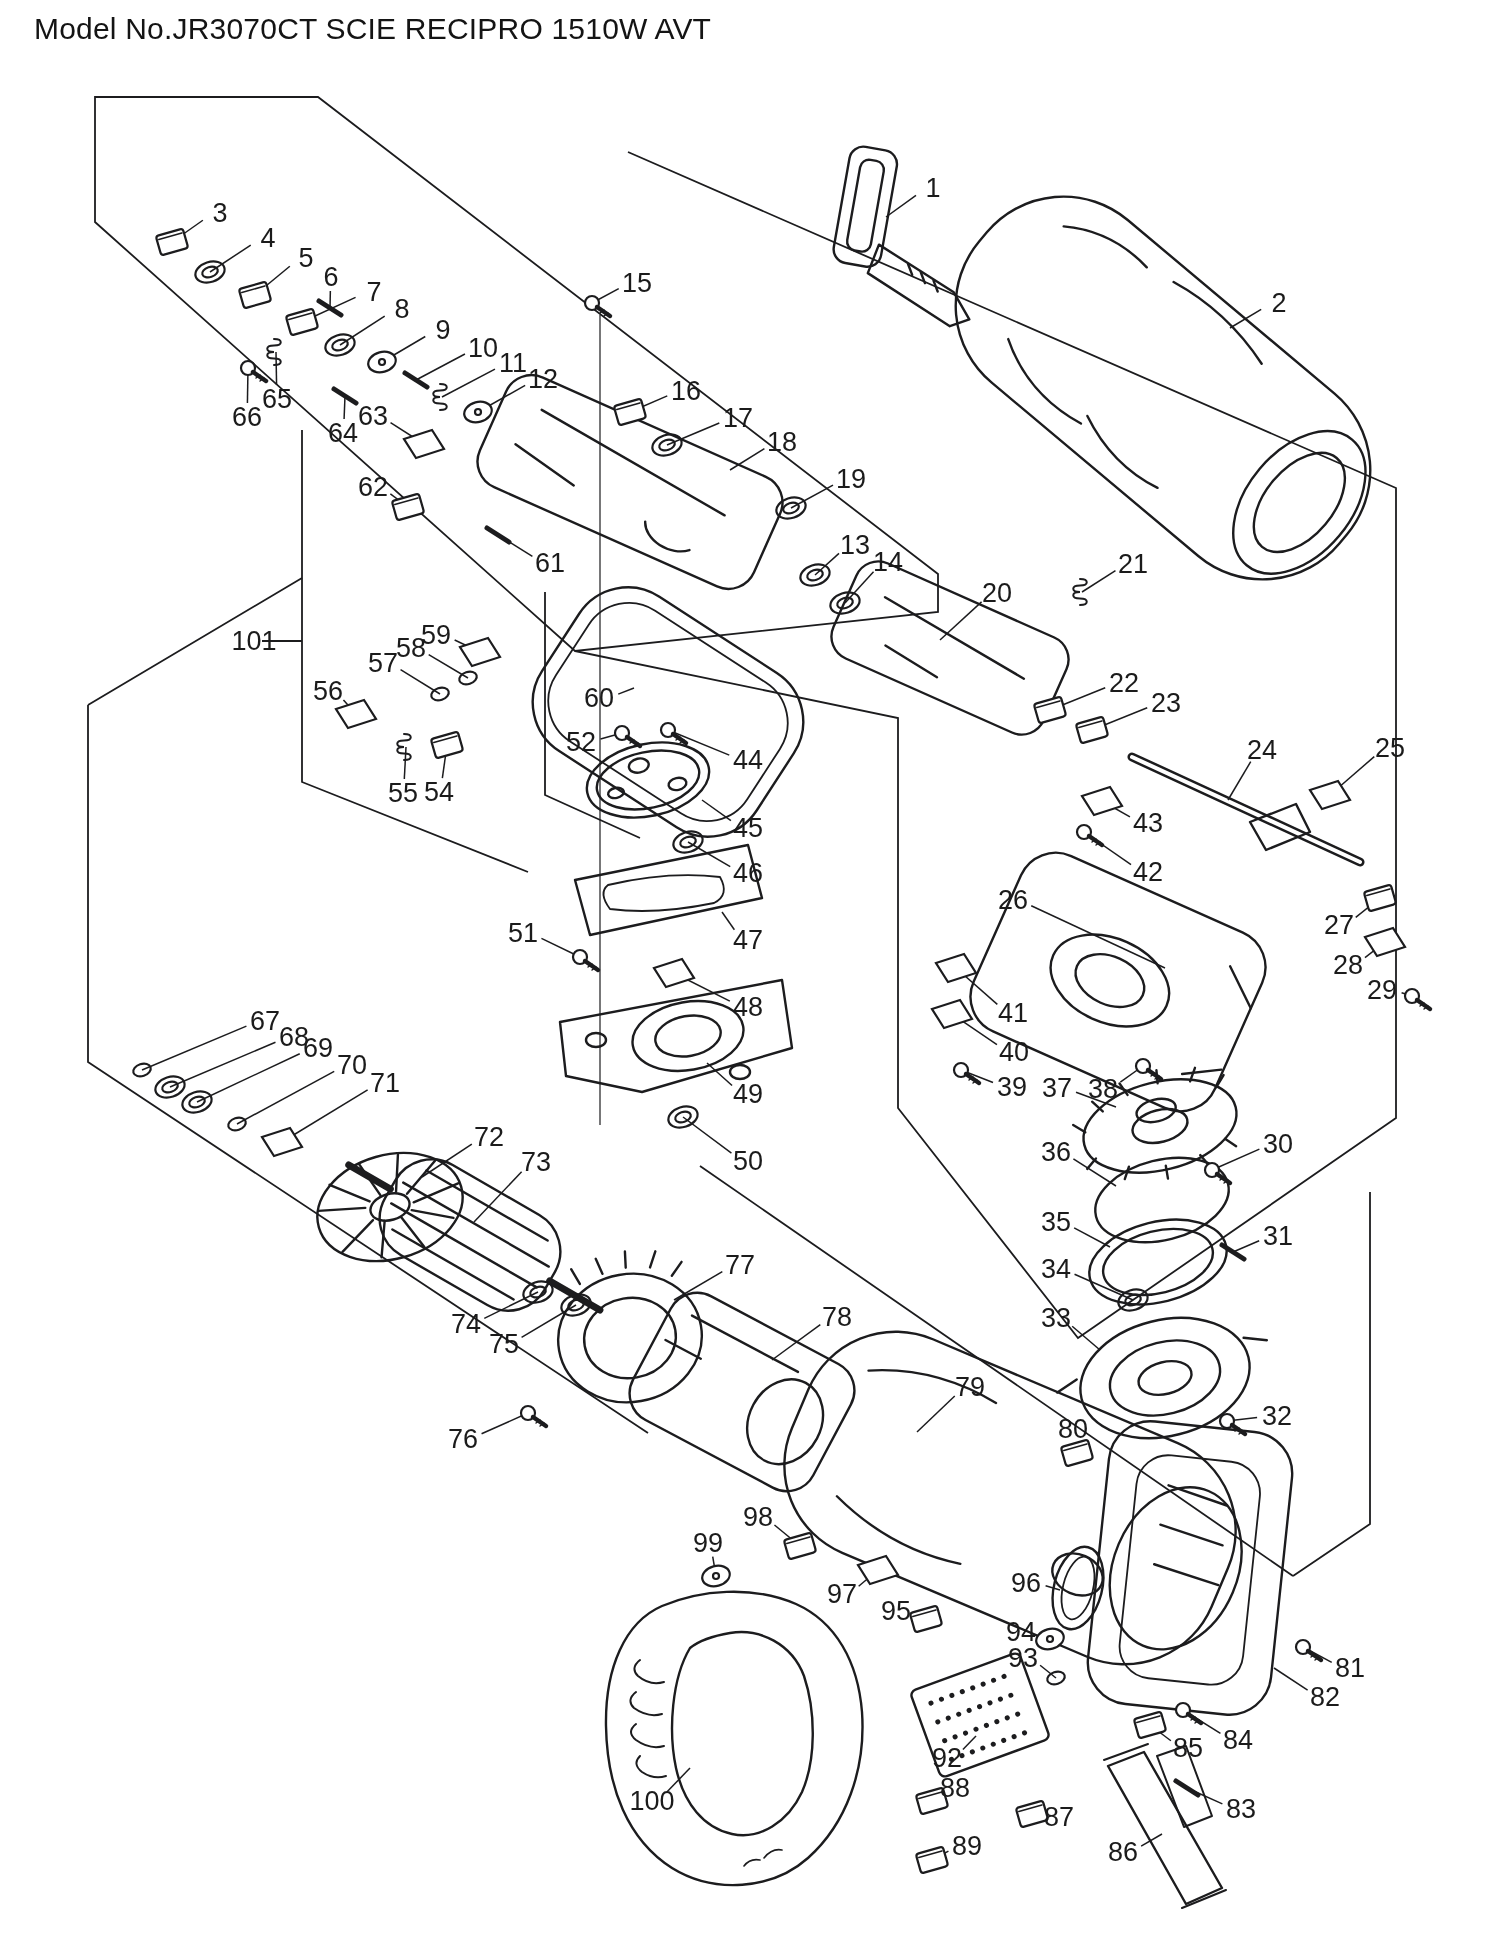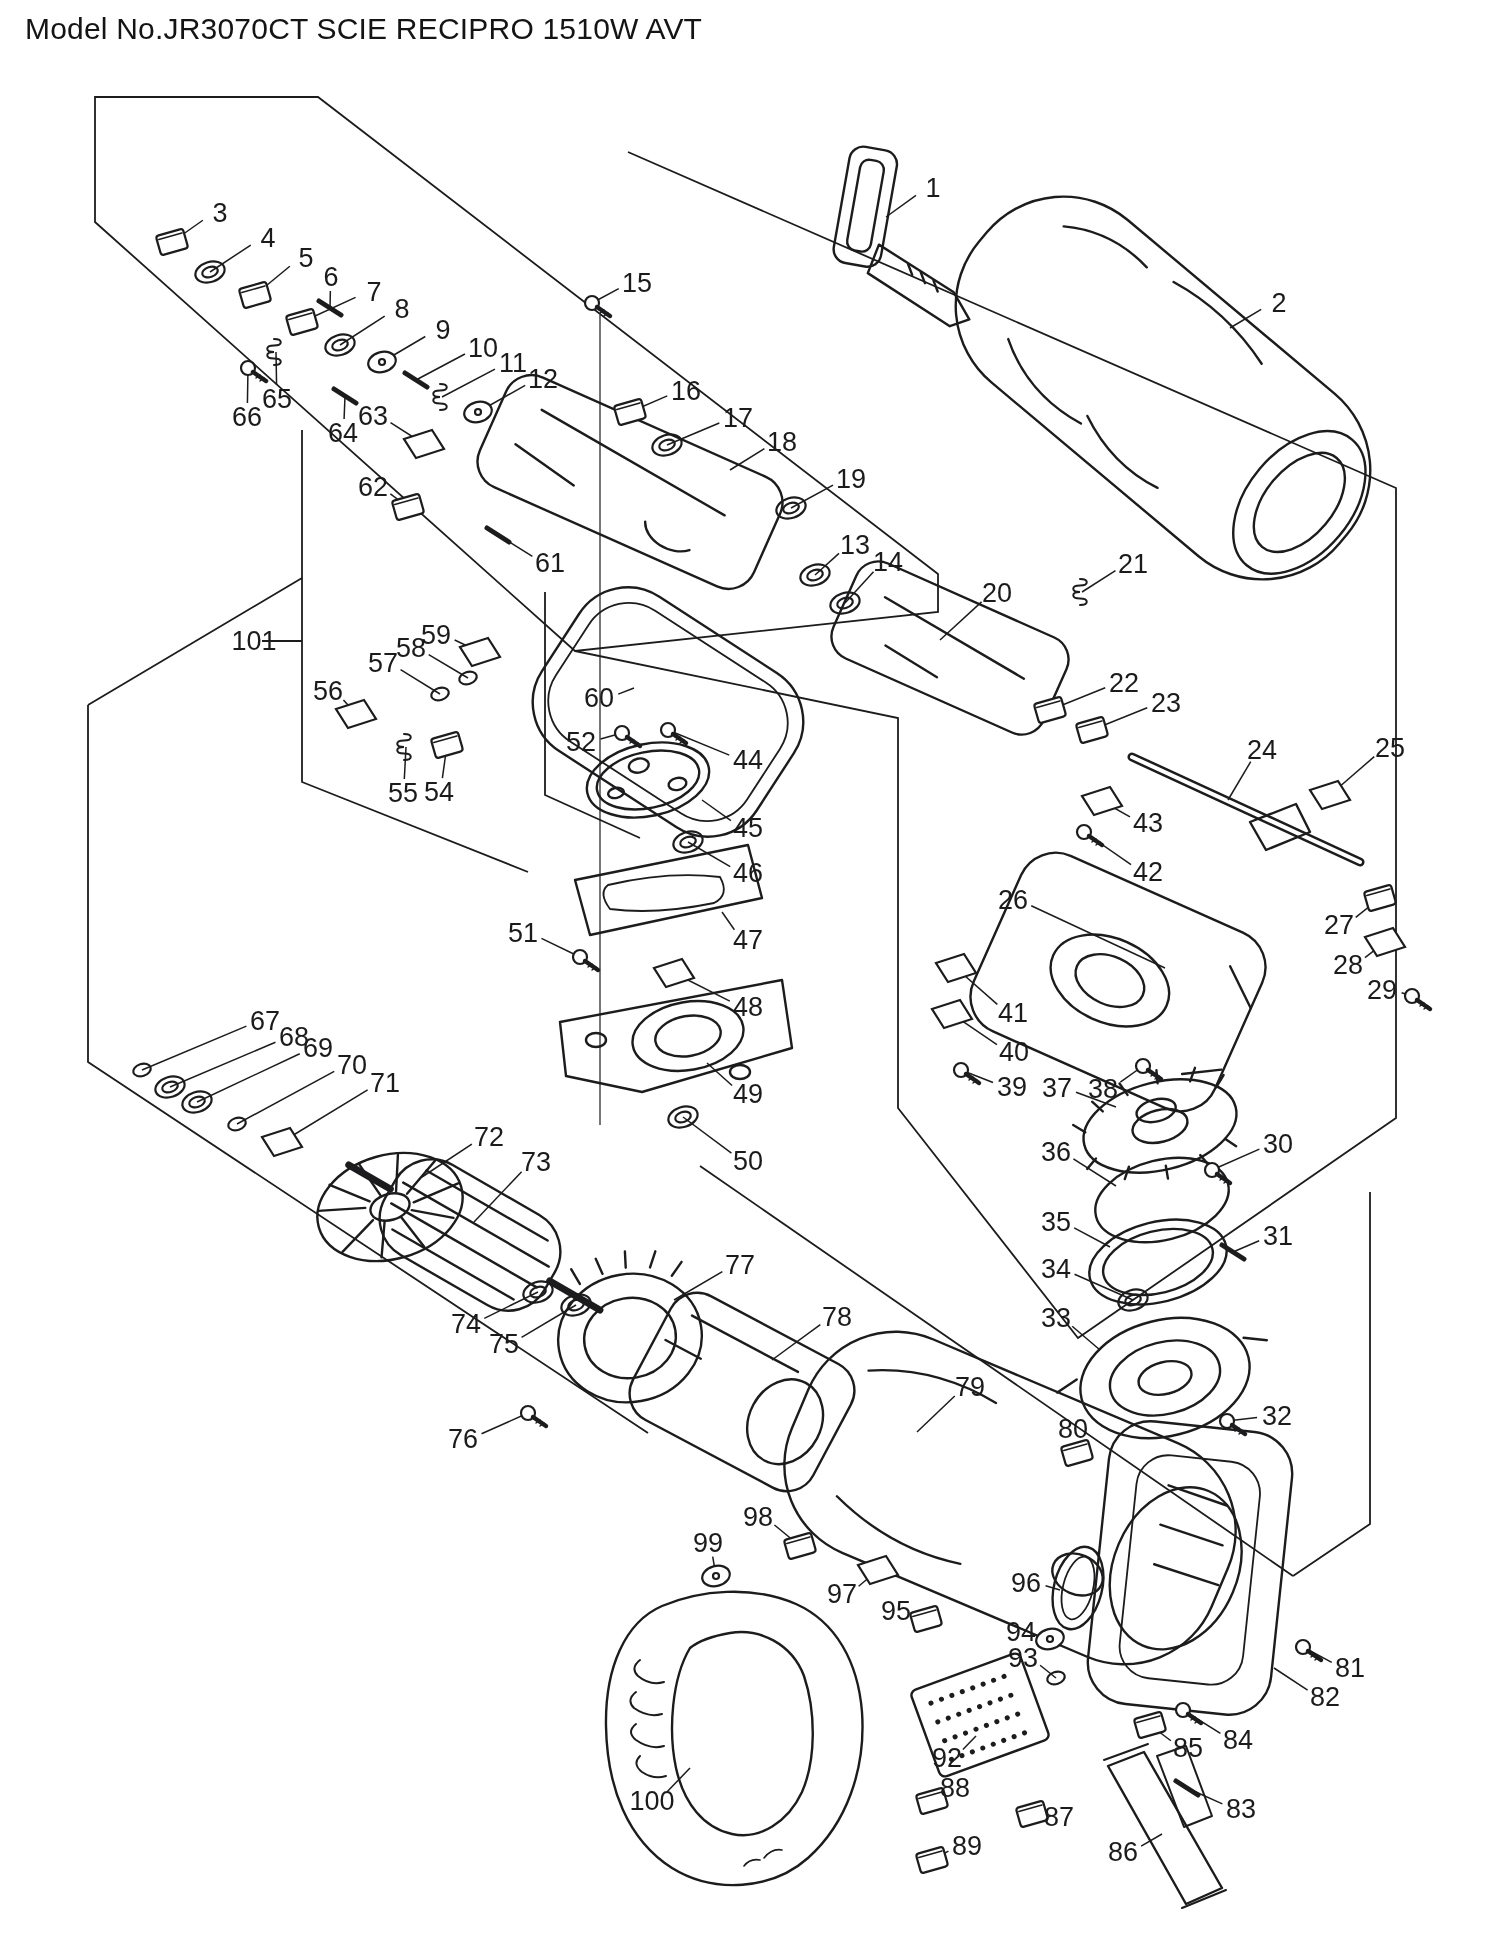--- a/index.html
+++ b/index.html
@@ -1,17 +1,17 @@
 <!DOCTYPE html>
 <html><head>
 <meta charset="utf-8">
 <style>
   html,body{margin:0;padding:0;background:#ffffff;}
   body{width:1500px;height:1954px;position:relative;font-family:"Liberation Sans",sans-serif;overflow:hidden;}
-  .title{position:absolute;left:25px;top:12px;font-size:30px;color:#141414;letter-spacing:0.2px;}
+  .title{position:absolute;left:34px;top:12px;font-size:30px;color:#141414;letter-spacing:0.2px;}
   svg{position:absolute;left:0;top:0;}
   .ink{stroke:#1c1c1e;fill:none;}
   text.plbl{font-family:"Liberation Sans",sans-serif;font-size:27px;fill:#1b1b1b;}
 </style>
 </head>
 <body>
 
 <div class="title">Model No.JR3070CT SCIE RECIPRO 1510W AVT</div>
 
 <svg id="diagram-svg" width="1500" height="1954" viewBox="0 0 1500 1954" xmlns="http://www.w3.org/2000/svg">

